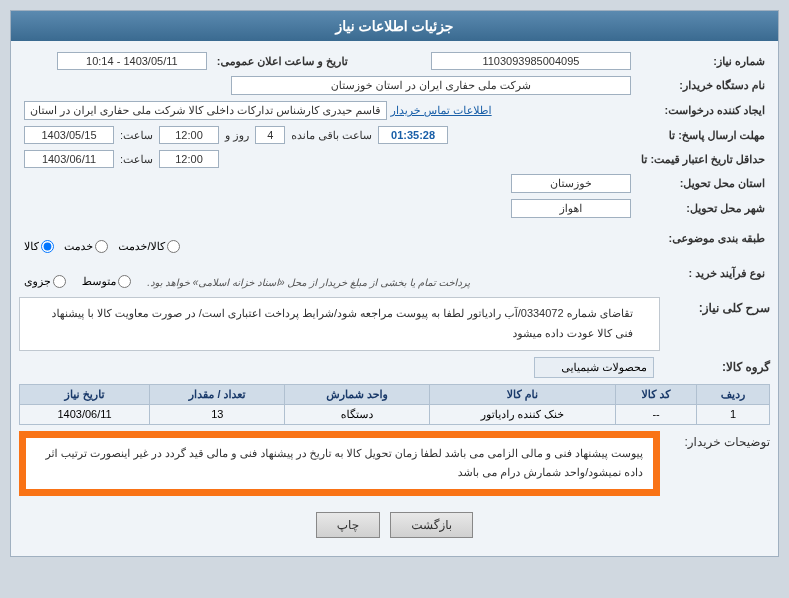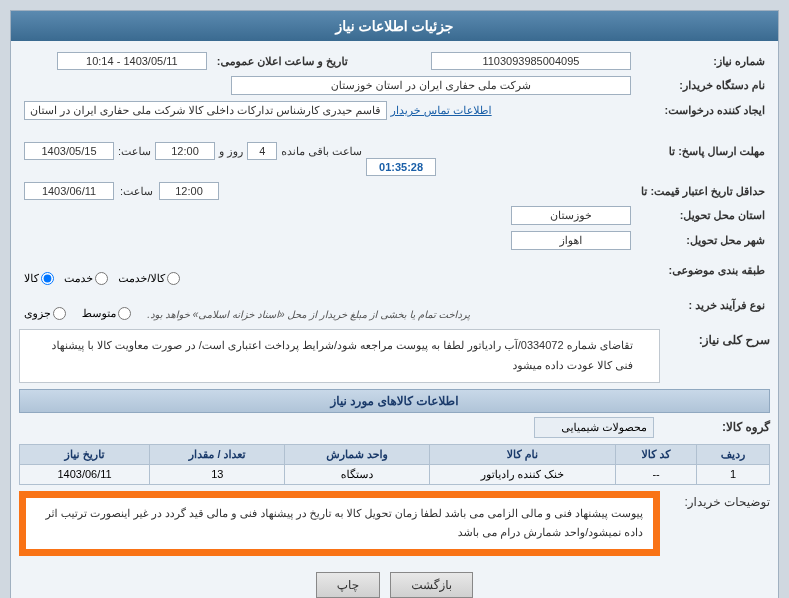--- a/index.html
+++ b/index.html
@@ -57,21 +57,20 @@
       padding: 2px 5px;
       display: inline-block;
       min-width: 80px;
       text-align: center;
       font-size: 11px;
       color: #333;
     }
     .blue-text {
       color: #1a5fa8;
       font-weight: bold;
-      margin-top: 32px;
     }
     .link-text {
       color: #1a5fa8;
       text-decoration: underline;
       cursor: pointer;
     }
     .section-title {
       background: linear-gradient(to bottom, #c8d8e8, #b0c4d8);
       border: 1px solid #90a8c0;
       color: #1a3a6a;
@@ -198,21 +197,21 @@
         <td colspan="4" class="value-cell">
           <div class="row-flex" style="flex-direction: row-reverse;">
             <span class="input-box" style="min-width:300px;">قاسم حیدری کارشناس تدارکات داخلی کالا شرکت ملی حفاری ایران در استان</span>
             <span class="link-text">اطلاعات تماس خریدار</span>
           </div>
         </td>
       </tr>
       <tr>
         <td class="label-cell">مهلت ارسال پاسخ: تا</td>
         <td colspan="4" class="value-cell">
-          <div class="row-flex" style="flex-direction: row-reverse; ">
+          <div class="row-flex" style="flex-direction: row-reverse; gap:6px;">
             <span class="input-box" style="min-width:90px;">1403/05/15</span>
             <span class="small-label">ساعت:</span>
             <span class="input-box" style="min-width:60px;">12:00</span>
             <span class="small-label">روز و</span>
             <span class="input-box" style="min-width:30px;">4</span>
             <span class="small-label">ساعت باقی مانده</span>
             <span class="input-box blue-text" style="min-width:70px;">01:35:28</span>
           </div>
         </td>
       </tr>
@@ -276,21 +275,20 @@
     </tbody>
       </table>
 
     <div style="display:flex; align-items:flex-start; margin-bottom:6px;">
       <span class="label-cell" style="width:110px; font-weight:bold; color:#333; padding-top:4px; flex-shrink:0;">سرح کلی نیاز:</span>
       <div class="note-box" style="flex:1;">
         <span>تقاضای شماره 0334072/آب رادیاتور لطفا به پیوست مراجعه شود/شرایط پرداخت اعتباری است/ در صورت معاویت کالا با پیشنهاد فنی کالا عودت داده میشود</span>
       </div>
     </div>
 
-    <div class="section-title">اطلاعات کالاهای مورد نیاز</div>
 
     <div style="display:flex; align-items:center; margin-bottom:6px; gap:6px;">
       <span class="label-cell" style="width:110px; font-weight:bold; color:#333; flex-shrink:0;">گروه کالا:</span>
       <span class="group-kala">محصولات شیمیایی</span>
     </div>
 
     <table class="info-table-inner" style="margin-bottom:6px;">
       <thead>
         <tr>
           <th>ردیف</th>

